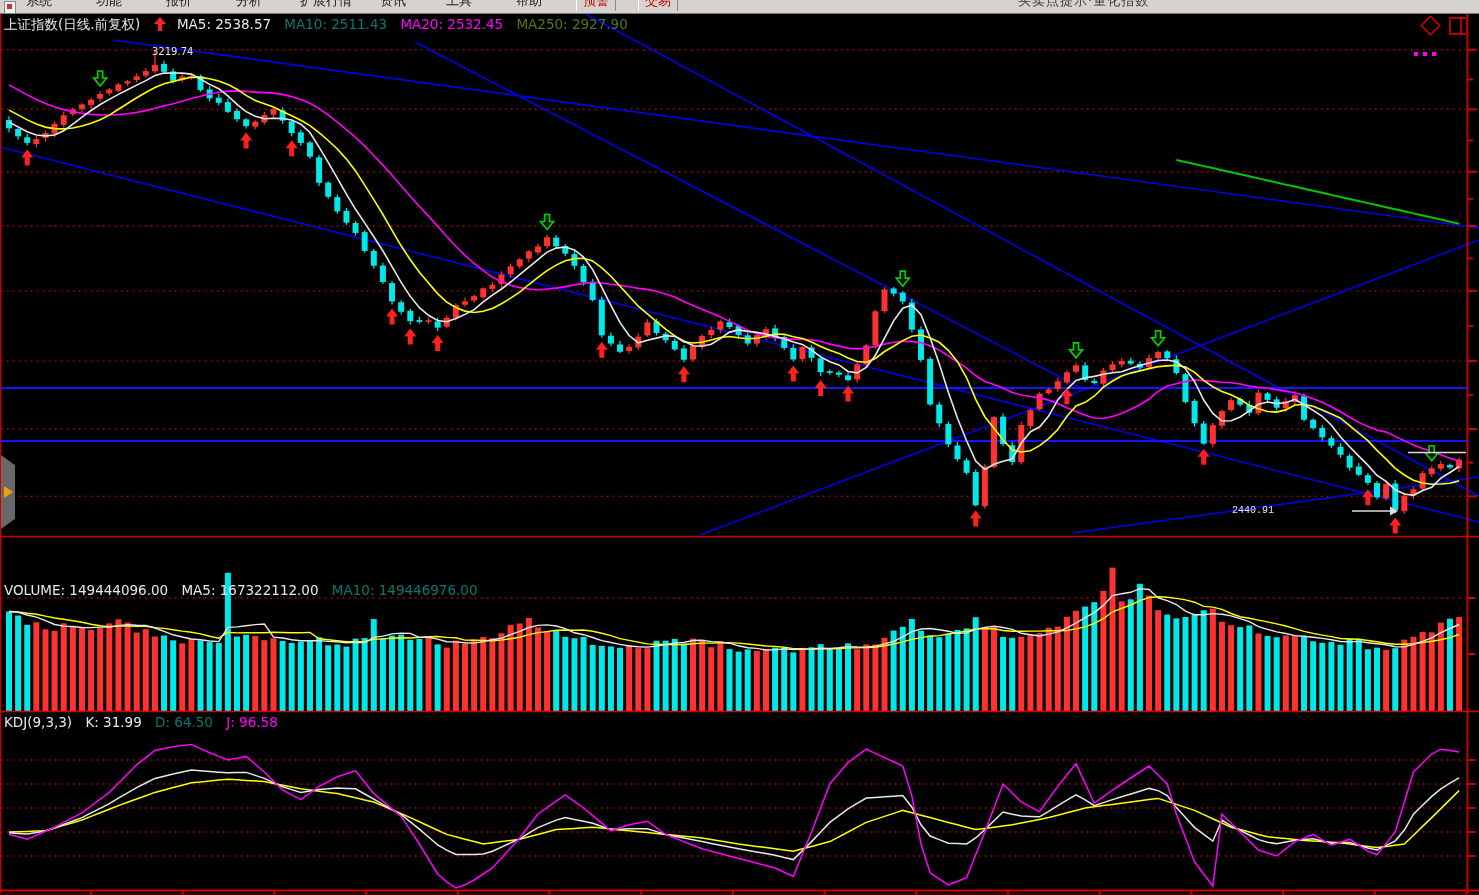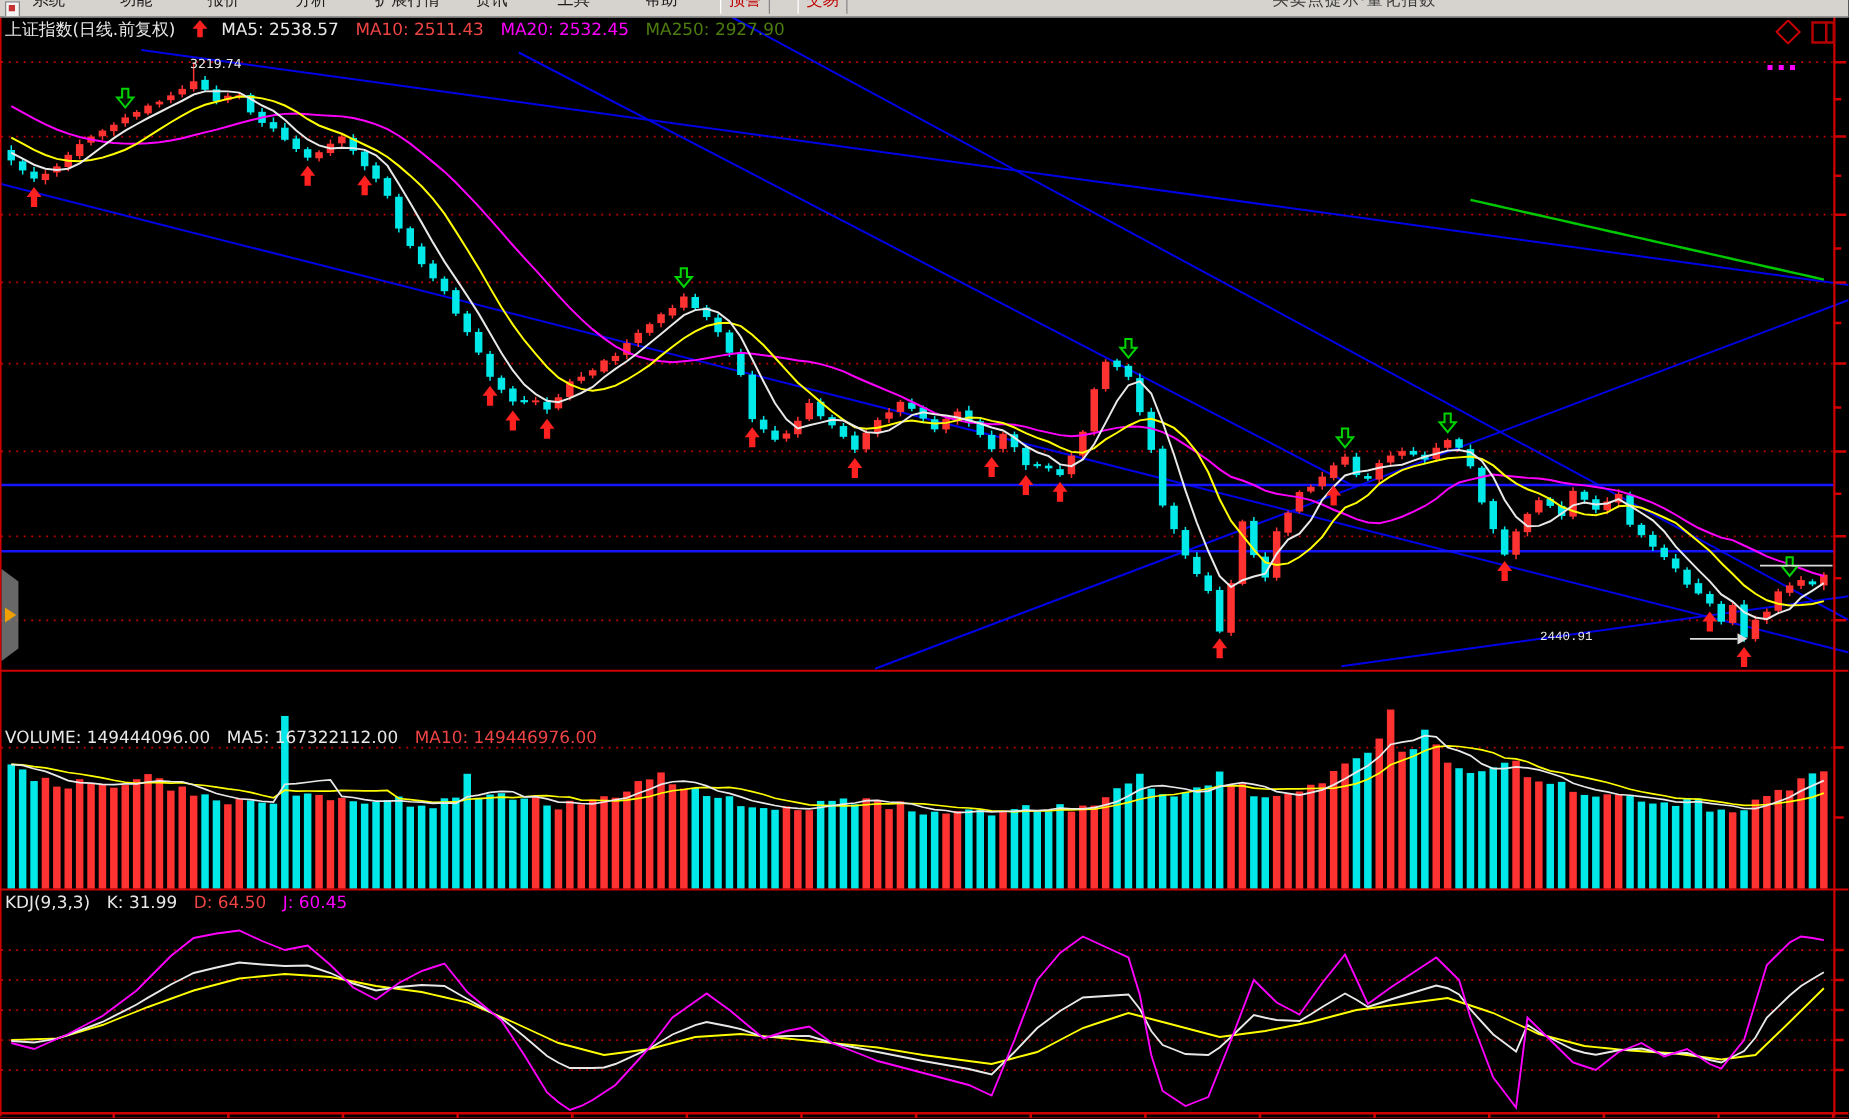--- a/index.html
+++ b/index.html
@@ -8,21 +8,21 @@
   #menubar{position:absolute;left:0;top:0;width:1479px;height:13px;background:#d6d3ce;
            border-bottom:1px solid #7d7d7d;overflow:hidden;z-index:30;}
   .menu-item{position:absolute;top:-9px;font-size:13px;line-height:20px;color:#1c1c1c;white-space:nowrap;}
   .menu-item.accent{color:#c00000;padding:0 6px;border-left:1px solid #fff;border-right:1px solid #888;}
   #menu-icon{position:absolute;left:4px;top:1px;width:10px;height:12px;background:#f4f4f4;border:1px solid #888;}
   #menu-icon i{display:block;width:5px;height:5px;margin:2px;background:#c83232;}
   #right-title{position:absolute;top:-9px;font-size:13px;line-height:20px;color:#3c3c3c;letter-spacing:1px;white-space:nowrap;}
   svg#cv{position:absolute;left:0;top:0;z-index:1;}
   .pane-header{position:absolute;z-index:10;font-size:13.5px;line-height:17px;white-space:nowrap;letter-spacing:0;}
   .pane-header span{margin-right:9px;}
-  .w{color:#e8e8e8}.y{color:#ef4444}.m{color:#ff00ff}.g{color:#4d7c0f}
+  .w{color:#e8e8e8}.y{color:#0f766e}.m{color:#ff00ff}.g{color:#4d7c0f}
   .annot{position:absolute;z-index:9;color:#e8e8e8;font-size:10px;line-height:15px;white-space:nowrap;}
   #controls{position:absolute;z-index:12;}
   #dots span{display:inline-block;width:4px;height:4px;background:#ff00ff;margin-right:5px;}
   #expander{position:absolute;left:1px;top:455px;width:14px;height:74px;z-index:12;
             background:rgba(130,130,130,.8);clip-path:polygon(0 0,100% 14%,100% 86%,0 100%);}
   #expander .tri{position:absolute;left:3px;top:31px;width:0;height:0;
             border-left:9px solid #f0a000;border-top:6px solid transparent;border-bottom:6px solid transparent;}
 </style>
 </head>
 <body>
@@ -642,21 +642,21 @@
 <div class="pane-header" style="left:4px;top:542px;margin-top:40px;">
   <span class="w">VOLUME: 149444096.00</span>
   <span class="w">MA5: 167322112.00</span>
   <span class="y">MA10: 149446976.00</span>
 </div>
 
 <div class="pane-header" style="left:4px;top:714px;">
   <span class="w">KDJ(9,3,3)</span>
   <span class="w">K: 31.99</span>
   <span class="y">D: 64.50</span>
-  <span class="m">J: 60.45</span>
+  <span class="m">J: 96.58</span>
 </div>
 
 <div class="annot" style="left:152px;top:44px;">3219.74</div>
 <div class="annot" style="left:1232px;top:503px;font-family:Liberation Mono, monospace;">2440.91</div>
 <div class="annot" style="left:1504px;top:461px;text-decoration:underline;">2531.</div>
 
 <div id="controls" style="left:1414px;top:16px;">
   <svg width="56" height="24" style="display:block">
     <rect x="10" y="3" width="13" height="13" transform="rotate(45 16.5 9.5)" fill="none" stroke="#cc0000" stroke-width="1.6"></rect>
     <rect x="36" y="2" width="17" height="16" fill="none" stroke="#b40000" stroke-width="2"></rect>

